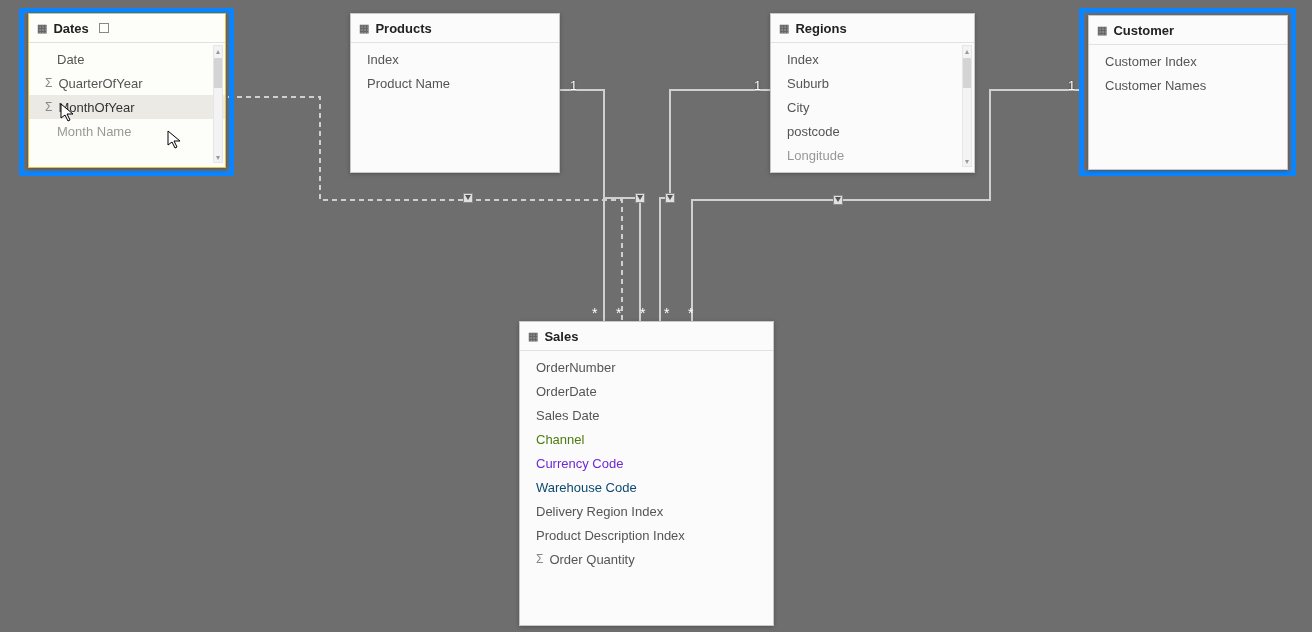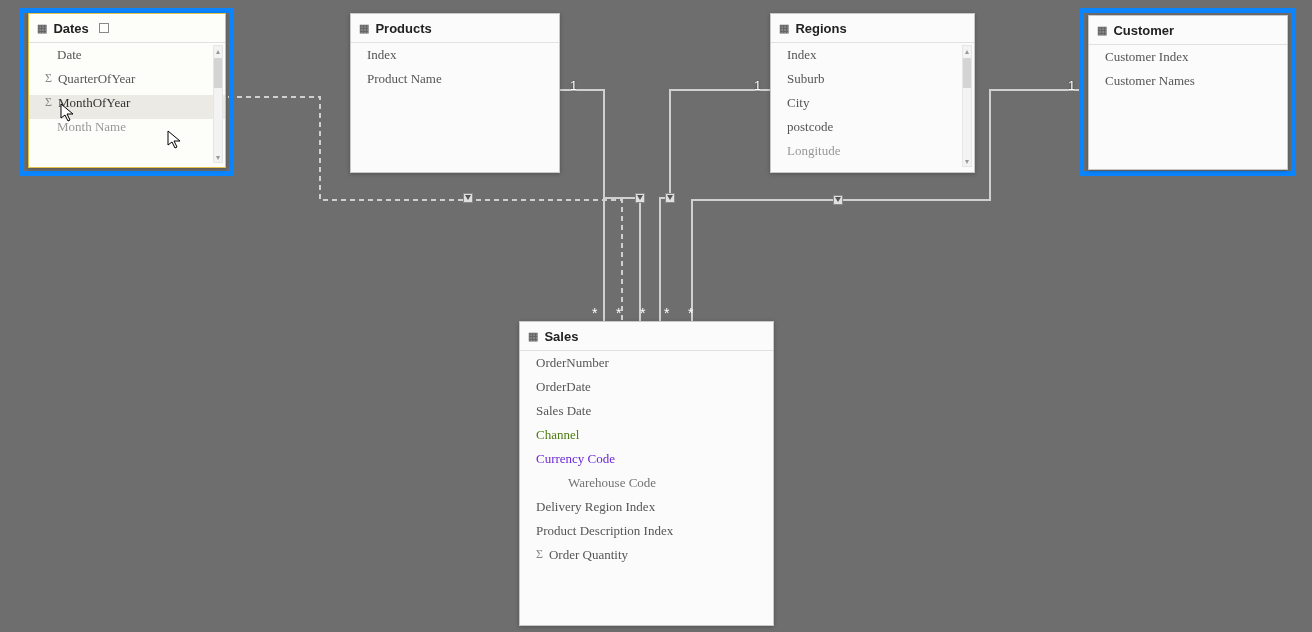--- a/index.html
+++ b/index.html
@@ -55,27 +55,26 @@
     width: 10px; height: 10px;
     border: 1px solid #888;
     box-sizing: border-box;
     display: inline-block;
   }
   .fields {
     padding: 4px 0 4px 0;
     overflow: hidden;
   }
   .field-row {
-    display: flex; 
+    display: flex; align-items: center;
     height: 24px;
     padding: 0 8px 0 16px;
     color: #555;
     gap: 4px;
     cursor: default;
-    font-family: Liberation Serif, serif;
   }
   .field-row.inset { padding-left: 28px; }
   .field-row .sigma {
     color: #888;
     font-size: 12px;
     margin-right: 2px;
   }
   .field-row.hover {
     background: #eceae4;
     color: #333;
@@ -282,21 +281,21 @@
         </div>
       <div class="field-row">
           <span>Sales Date</span>
         </div>
       <div class="field-row" style="color:#4d7c0f;">
           <span>Channel</span>
         </div>
       <div class="field-row" style="color:#6d28d9;">
           <span>Currency Code</span>
         </div>
-      <div class="field-row" style="color:#737373;margin-left:32px;">
+      <div class="field-row" style="color:#0c4a6e;">
           <span>Warehouse Code</span>
         </div>
       <div class="field-row">
           <span>Delivery Region Index</span>
         </div>
       <div class="field-row">
           <span>Product Description Index</span>
         </div>
       <div class="field-row">
           <span class="sigma">Σ</span>

